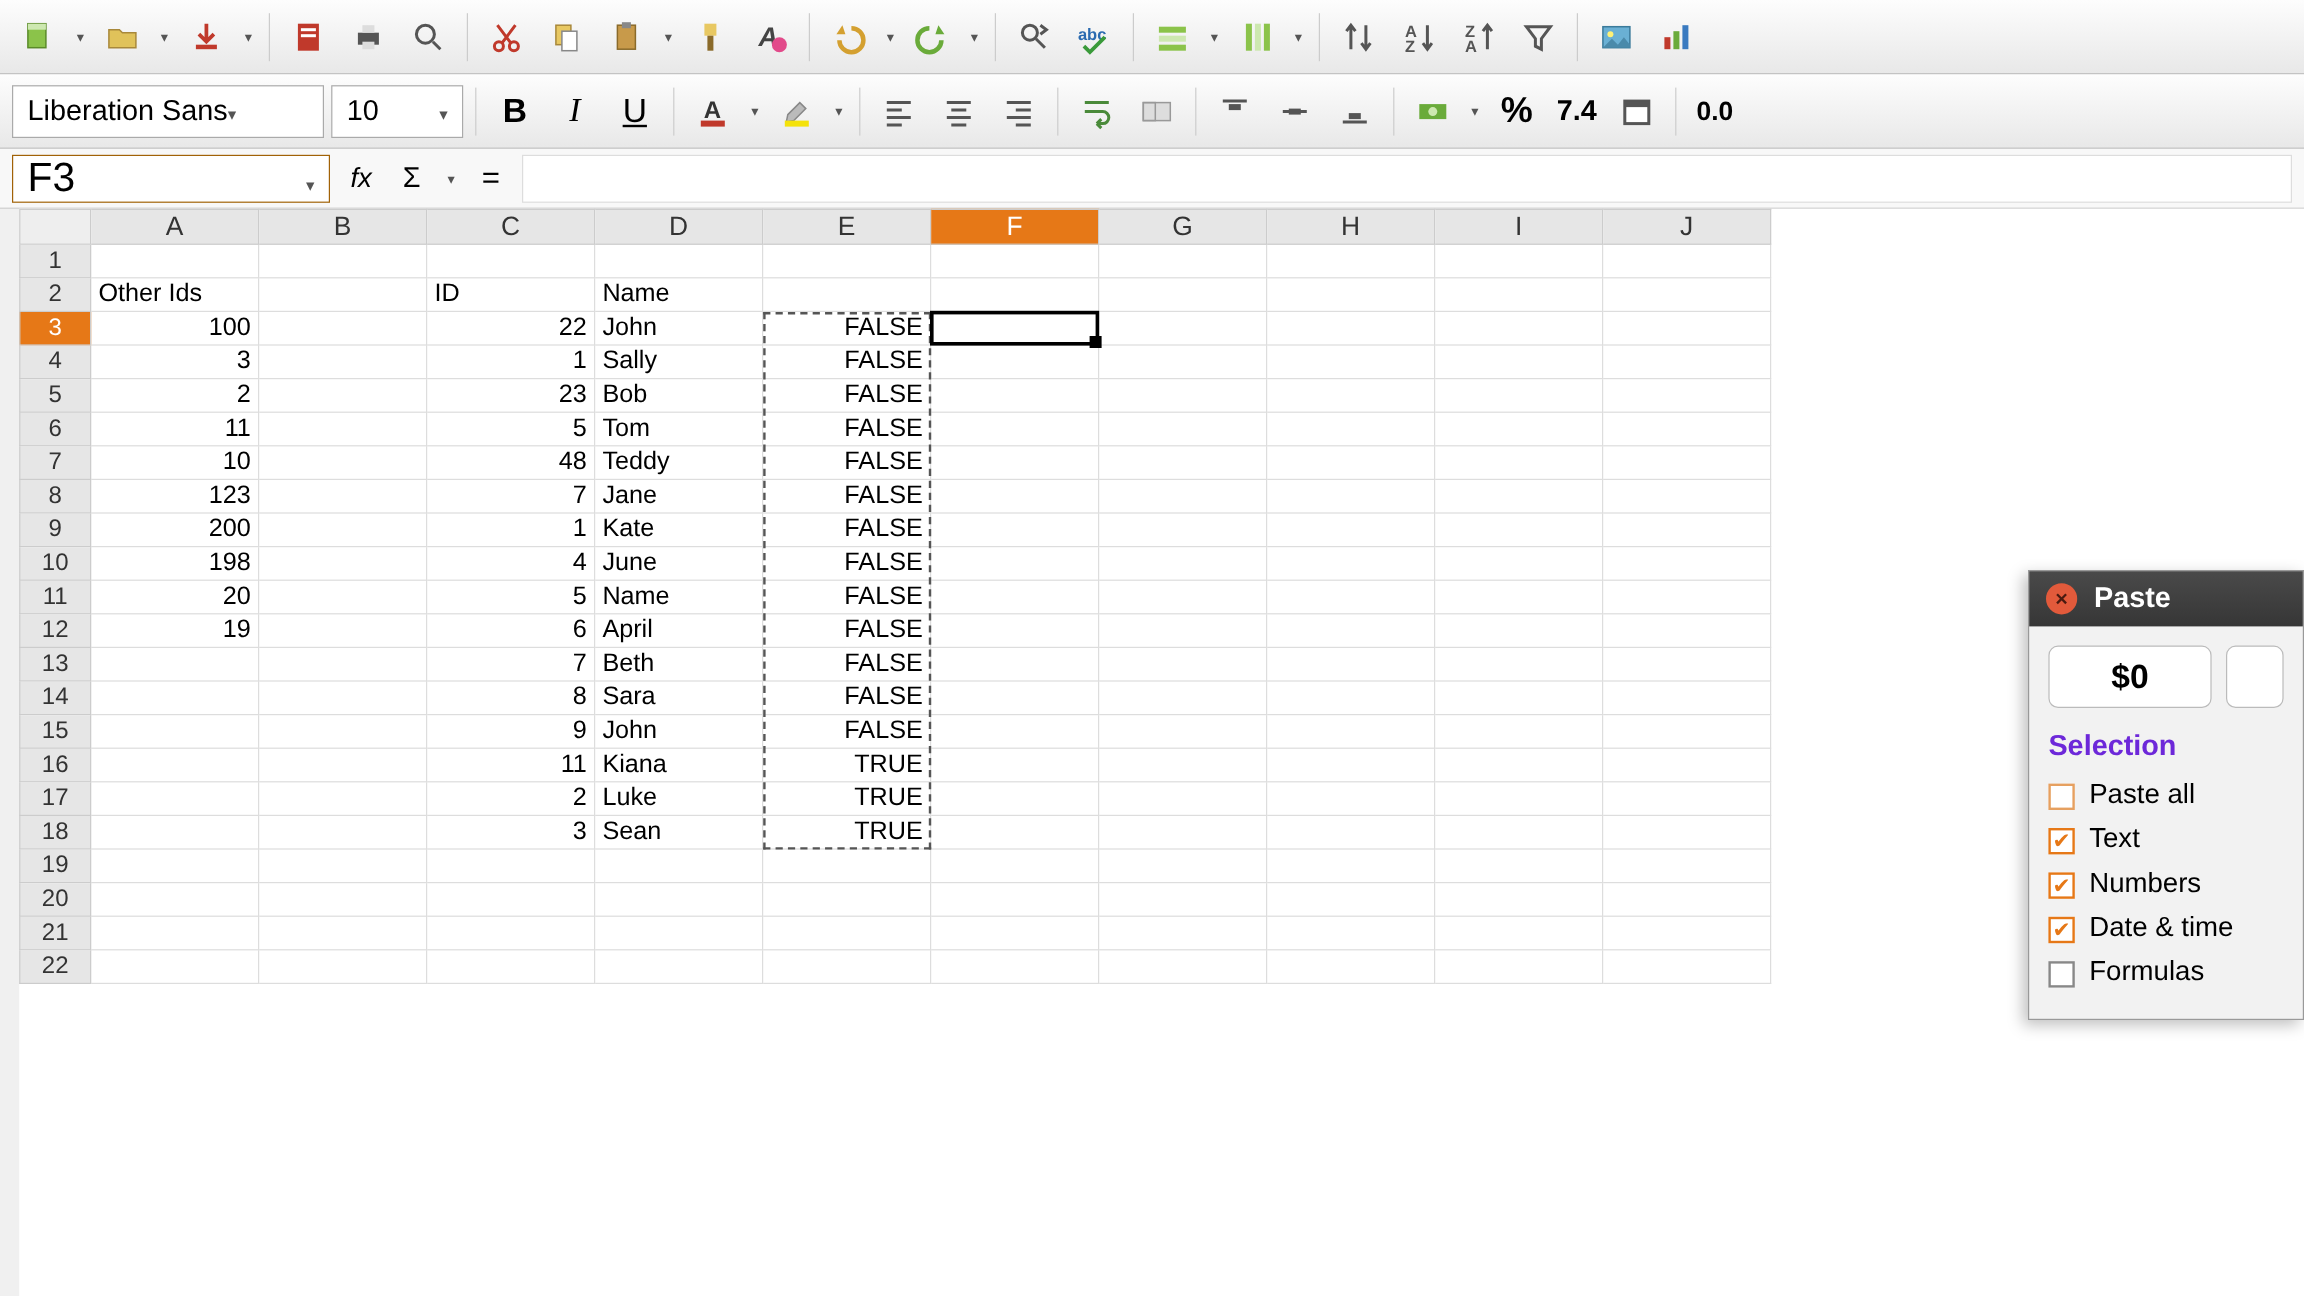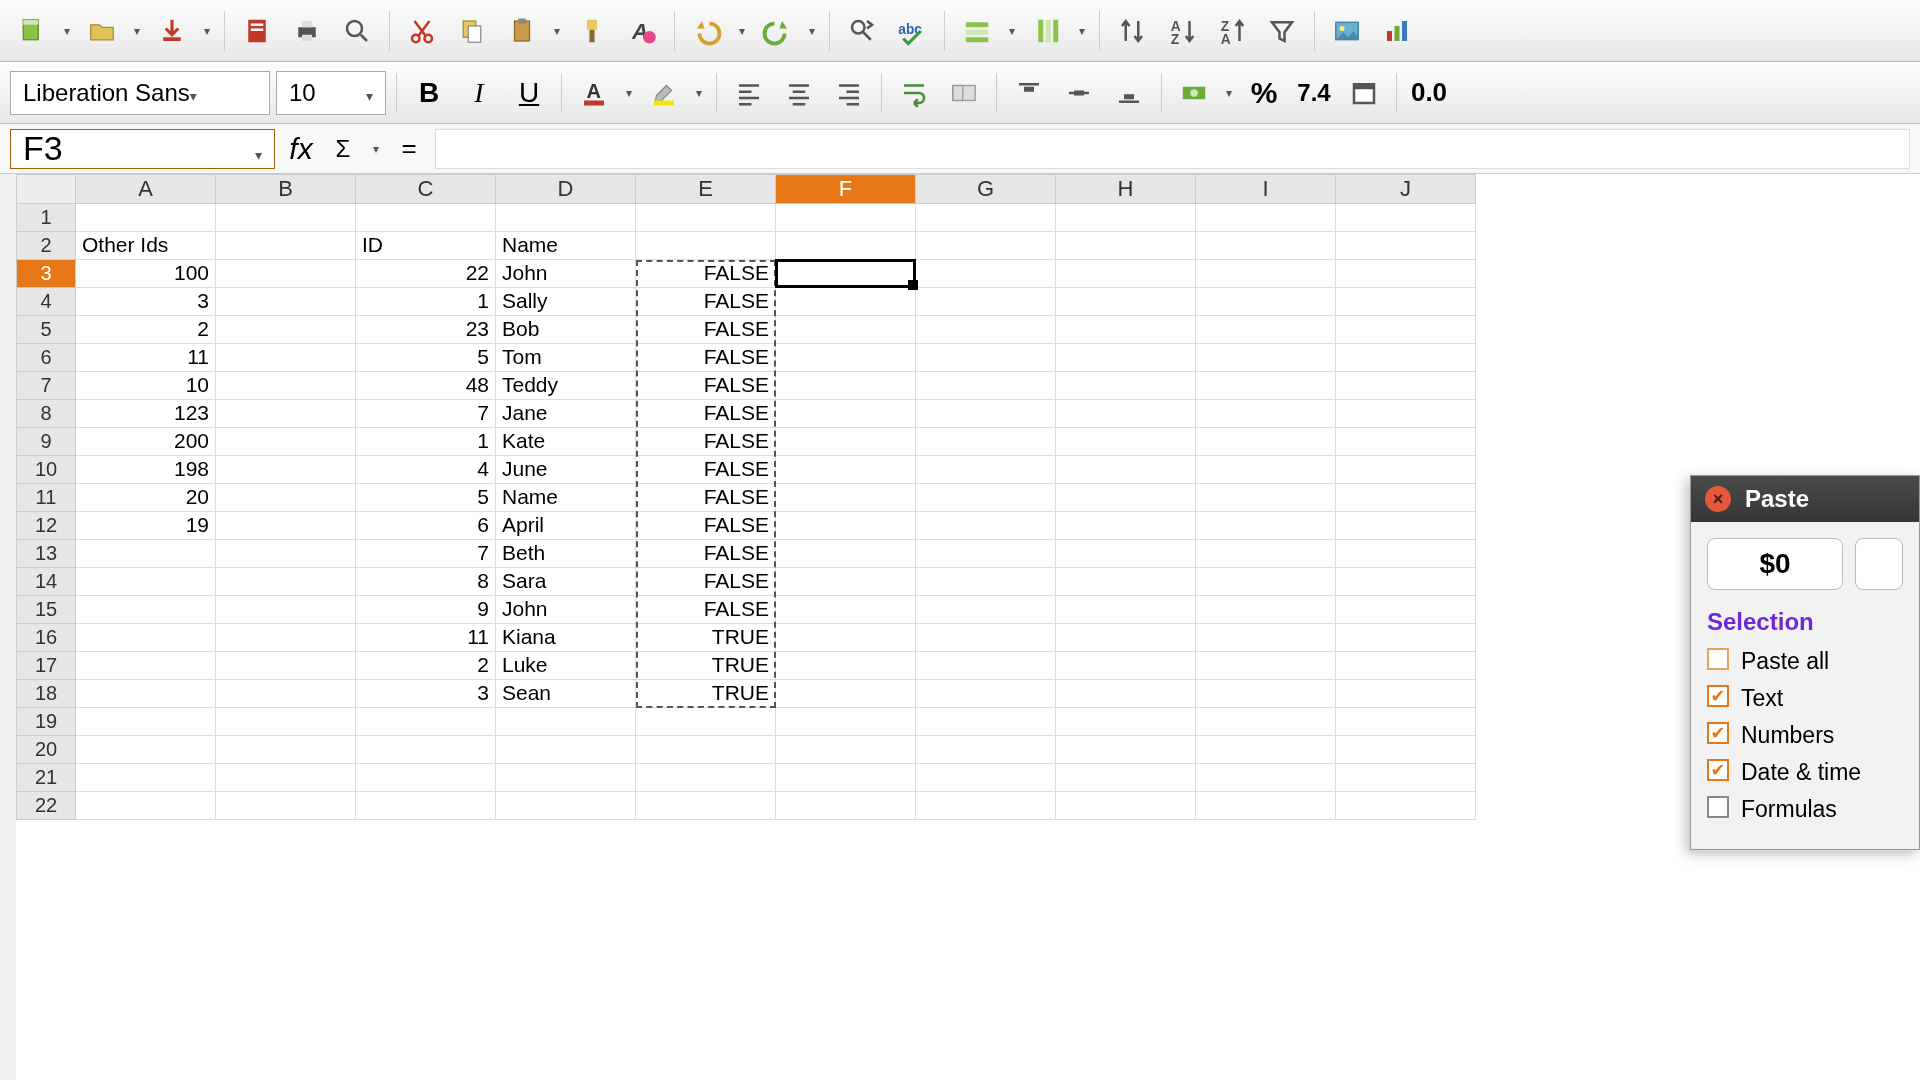--- a/index.html
+++ b/index.html
@@ -14,21 +14,21 @@
 .dropdown-arrow { width: 14px; display:flex; align-items:center; justify-content:center; cursor:pointer;}
 .dropdown-arrow::after { content:"▾"; font-size:12px; color:#555;}
 .sep { width:1px; height:40px; background:#ccc; margin:0 4px;}
 .font-combo { width: 260px; height:44px; border:1px solid #aaa; background:#fff; display:flex; align-items:center; padding:0 12px; font-size:24px; justify-content:flex-start;}
 .size-combo { width: 110px; height:44px; border:1px solid #aaa; background:#fff; display:flex; align-items:center; padding:0 12px; font-size:24px; justify-content:space-between;}
 .combo-arrow::after{content:"▾"; font-size:14px; color:#555;}
 
 
 .namebox-row { background:#f8f8f8; border-bottom:1px solid #ccc; display:flex; align-items:center; padding:4px 10px; height:50px; gap:10px;}
 .namebox { width: 265px; height:40px; border:1px solid #a16207; background:#fff; display:flex; align-items:center; justify-content:space-between; padding: 0 12px; font-size:34px;}
-.fx-btn { width:32px; font-size:30px; font-style:italic; display:flex; align-items:center; justify-content:center; cursor:pointer;}
+.fx-btn { width:32px; font-size:23px; font-style:italic; display:flex; align-items:center; justify-content:center; cursor:pointer;}
 .sum-btn { width:32px; font-size:24px; display:flex; align-items:center; justify-content:center; cursor:pointer;}
 .eq-btn  { width:32px; font-size:26px; display:flex; align-items:center; justify-content:center; cursor:pointer;}
 .formula-input { flex:1; height:40px; border:1px solid #ddd; background:#fff; padding:0 8px; font-size:22px;}
 
 
 .sheet { position:absolute; top:174px; left:16px; right:0; bottom:0; background:#fff; }
 .corner { position:absolute; left:0; top:0; width:60px; height:30px; background:#eee; border:1px solid #ccc;}
 .colheads { position:absolute; left:60px; top:0; height:30px; display:flex;}
 .colhead { width:140px; height:30px; background:#e6e6e6; border:1px solid #ccc; border-left:none; display:flex; align-items:center; justify-content:center; font-size:22px; color:#333;}
 .colhead.selected { background:#e67817; color:#fff;}
@@ -50,21 +50,21 @@
 
 
 .dialog { position:absolute; right:0; top:475px; width:230px; background:#f2f2f2; border:1px solid #999; box-shadow:-4px 4px 12px rgba(0,0,0,.25);}
 .dialog-header { background: linear-gradient(#4a4a4a,#363636); color:#fff; height:46px; display:flex; align-items:center; padding:0 14px; gap:14px; font-size:24px; font-weight:bold;}
 .dialog-close { width:26px; height:26px; border-radius:50%; background:#e25a3b; display:flex; align-items:center; justify-content:center; color:#4a1a10; font-size:18px; font-weight:bold; cursor:pointer;}
 .dialog-body { padding:16px;}
 .shortcut-row{display:flex; gap:12px; margin-bottom:18px;}
 .pill { flex:1; height:52px; border:1px solid #bbb; border-radius:8px; background:#fff; display:flex; align-items:center; justify-content:center; font-size:28px; font-weight:bold;}
 .pill.small{width:48px; flex:0 0 48px;}
 .section-title{font-size:24px; font-weight:bold; color:#6d28d9; margin-bottom:12px;}
-.chk{display:flex; align-items:flex-start; gap:12px; font-size:23px; margin:10px 0; cursor:pointer;}
+.chk{display:flex; align-items:flex-end; gap:12px; font-size:23px; margin:10px 0; cursor:pointer;}
 .chk-box{width:22px; height:22px; border:2px solid #888; background:#fff; display:flex; align-items:center; justify-content:center;}
 .chk-box.checked{border-color:#e67817;}
 .chk-box.checked::after{content:"✔"; color:#e67817; font-size:18px; line-height:1;}
 .chk.highlight .chk-box{border-color:#e6a060;}
 </style>
 </head>
 <body>
 
 <div class="toolbar main">
   <div class="tbtn">
@@ -325,21 +325,21 @@
       <span style="font-size:24px;font-weight:bold">7.4</span>
     </div>
   <div class="tbtn">
       <svg viewBox="0 0 24 24">
         <rect x="4" y="5" width="16" height="15" fill="#fff" stroke="#555" stroke-width="2"></rect>
         <rect x="4" y="5" width="16" height="4" fill="#555"></rect>
       </svg>
     </div>
   <div class="sep"></div>
   <div class="tbtn">
-      <span style="font-size:26px;font-weight:bold">0.0</span>
+      <span style="font-size:22px;font-weight:bold">0.0</span>
     </div>
 </div>
 
 <div class="namebox-row">
   <div class="namebox">
     <span>F3</span>
     <span class="combo-arrow"></span>
   </div>
   <div class="fx-btn">
       <span>fx</span>

